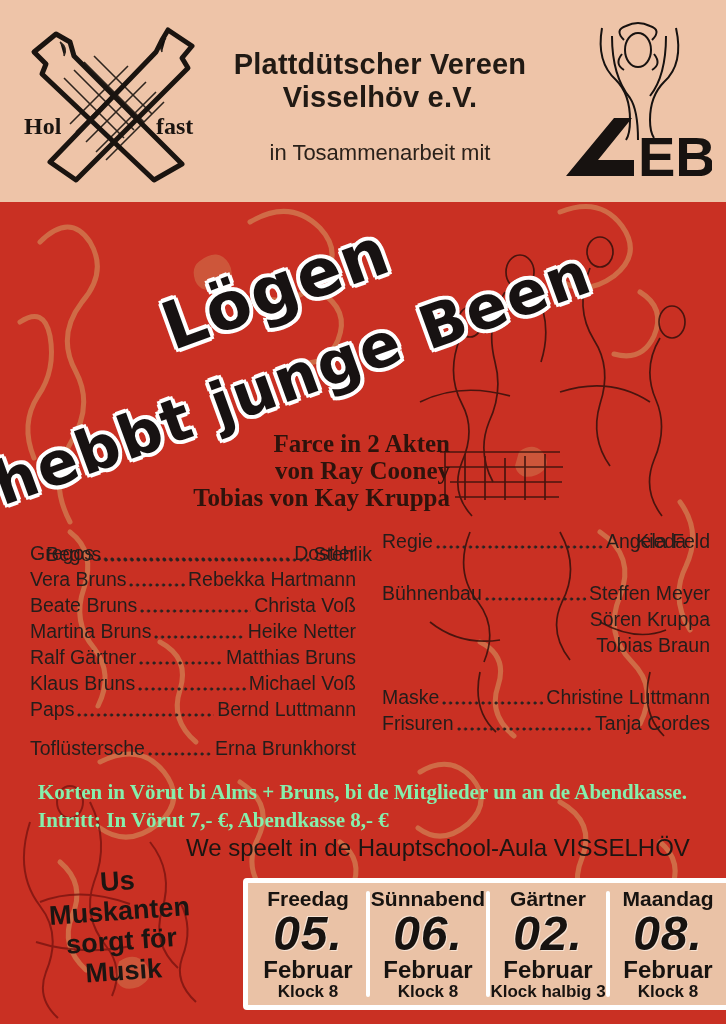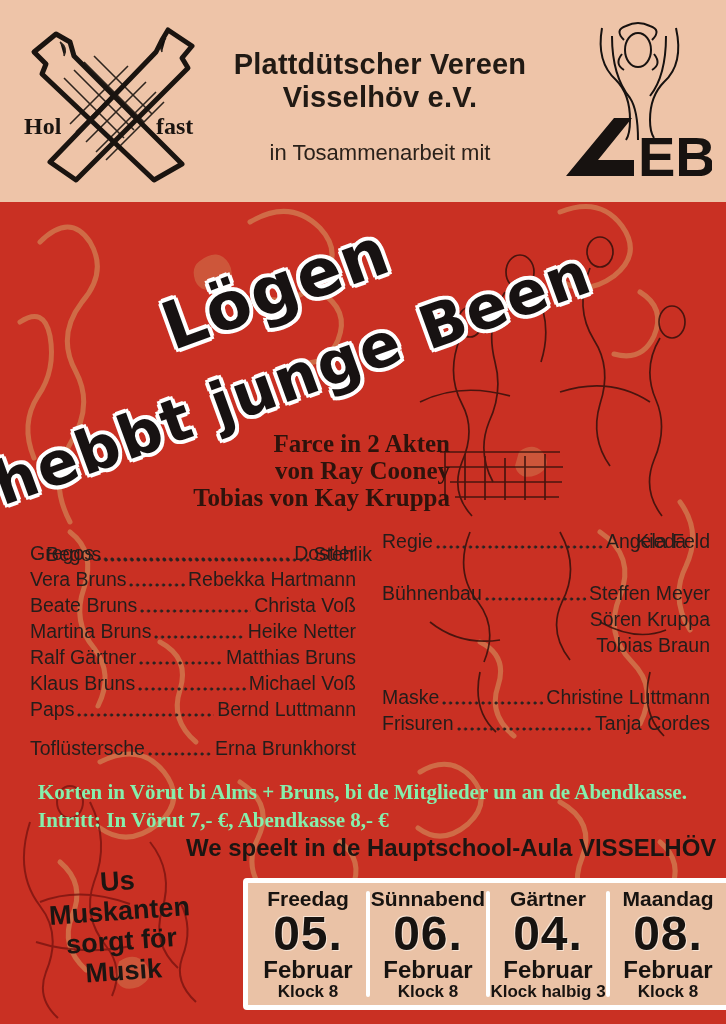--- a/index.html
+++ b/index.html
@@ -55,40 +55,41 @@
   .actor-wrap{position:relative;}
   .actor-ghost{position:absolute;right:24px;top:0;}
   
   .tickets{
     position:absolute;left:38px;top:778px;width:680px;
     font-family:"Liberation Serif",serif;font-weight:bold;font-size:21px;line-height:28px;
     color:#86efac;
   }
   .venue{
     position:absolute;left:186px;top:834px;width:540px;
-    font-size:24px;font-weight:bold;color:#1c1512;white-space:nowrap;
+    font-size:24px;font-weight:normal;color:#1c1512;white-space:nowrap;
   }
   
   .music{
     position:absolute;left:28px;top:866px;width:185px;text-align:center;
     transform:rotate(-4deg);
     font-size:27px;font-weight:bold;line-height:30px;color:#1c1512;
   }
   
   .dates{
     position:absolute;left:243px;top:878px;width:490px;height:132px;
     background:#eac2a6;border:5px solid #ffffff;border-radius:4px;
     box-sizing:border-box;display:flex;align-items:stretch;padding:4px 2px;
   }
   .date-col{flex:1 1 0;text-align:center;color:#171310;display:flex;flex-direction:column;justify-content:center;}
   .date-sep{width:4px;background:#ffffff;margin:4px 0;border-radius:2px;}
   .date-day{font-size:21px;font-weight:bold;line-height:24px;}
   .date-num{
     font-size:48px;font-weight:bold;line-height:46px;letter-spacing:1px;
     text-shadow:-1px -1px 0 #f6e3d4,1px 1px 0 #f6e3d4;
+    font-style:italic;
   }
   .date-month{font-size:24px;font-weight:bold;line-height:25px;}
   .date-time{font-size:17px;font-weight:bold;line-height:20px;white-space:nowrap;}
   
   .holfast-word{font-family:"Liberation Serif",serif;font-weight:bold;}
 </style>
 </head>
 <body>
 
 <div class="poster">
@@ -302,21 +303,21 @@
     <div class="date-sep"></div>
     <div class="date-col">
       <div class="date-day">Sünnabend</div>
       <div class="date-num">06.</div>
       <div class="date-month">Februar</div>
       <div class="date-time">Klock 8</div>
     </div>
     <div class="date-sep"></div>
     <div class="date-col">
       <div class="date-day">Gärtner</div>
-      <div class="date-num">04.</div>
+      <div class="date-num">02.</div>
       <div class="date-month">Februar</div>
       <div class="date-time">Klock halbig 3</div>
     </div>
     <div class="date-sep"></div>
     <div class="date-col">
       <div class="date-day">Maandag</div>
       <div class="date-num">08.</div>
       <div class="date-month">Februar</div>
       <div class="date-time">Klock 8</div>
     </div>

